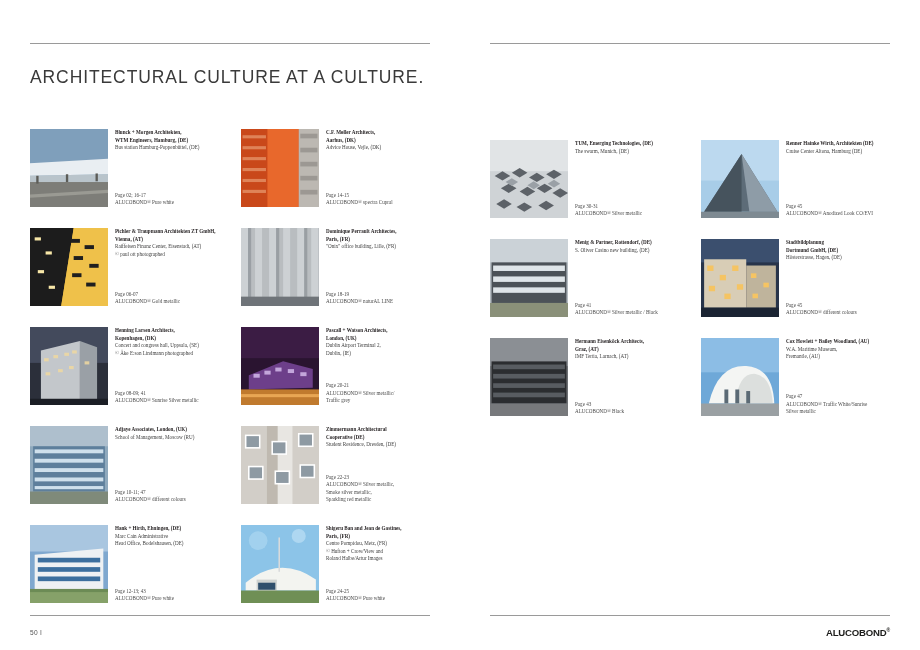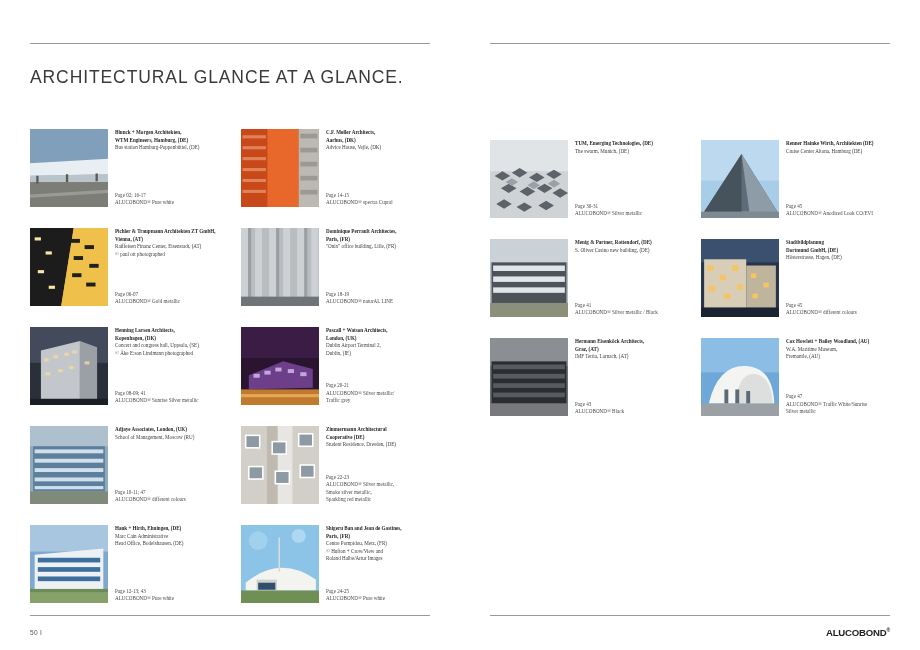--- a/index.html
+++ b/index.html
@@ -127,21 +127,21 @@
   }
   .brand sup { font-size: 5px; vertical-align: super; font-weight: bold; }
 </style>
 </head>
 <body>
 
 <div class="spread">
 
   <div class="page page-left">
     <div class="rule-top"></div>
-    <div class="headline">ARCHITECTURAL GLANCE AT A GLANCE.</div>
+    <div class="headline">ARCHITECTURAL CULTURE AT A CULTURE.</div>
 
     <div class="grid">
         <div class="entry">
           <div class="thumb">
             <svg viewBox="0 0 100 100" preserveAspectRatio="none">
               <rect width="100" height="100" fill="#9fb8cc"></rect>
        <rect y="0" width="100" height="44" fill="#7f9fbb"></rect>
        <path d="M0 44 L100 38 L100 58 L0 60 Z" fill="#e9eef2"></path>
        <path d="M0 60 L100 58 L100 68 L0 72 Z" fill="#b9c4cb"></path>
        <rect y="68" width="100" height="32" fill="#7d7d78"></rect>

